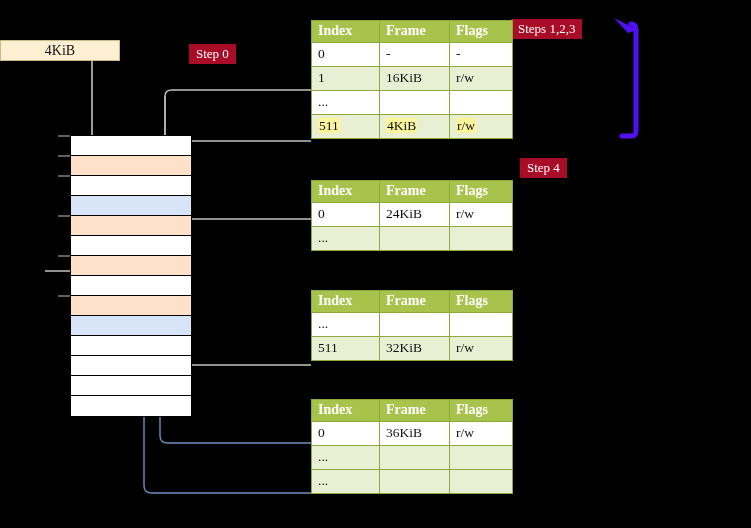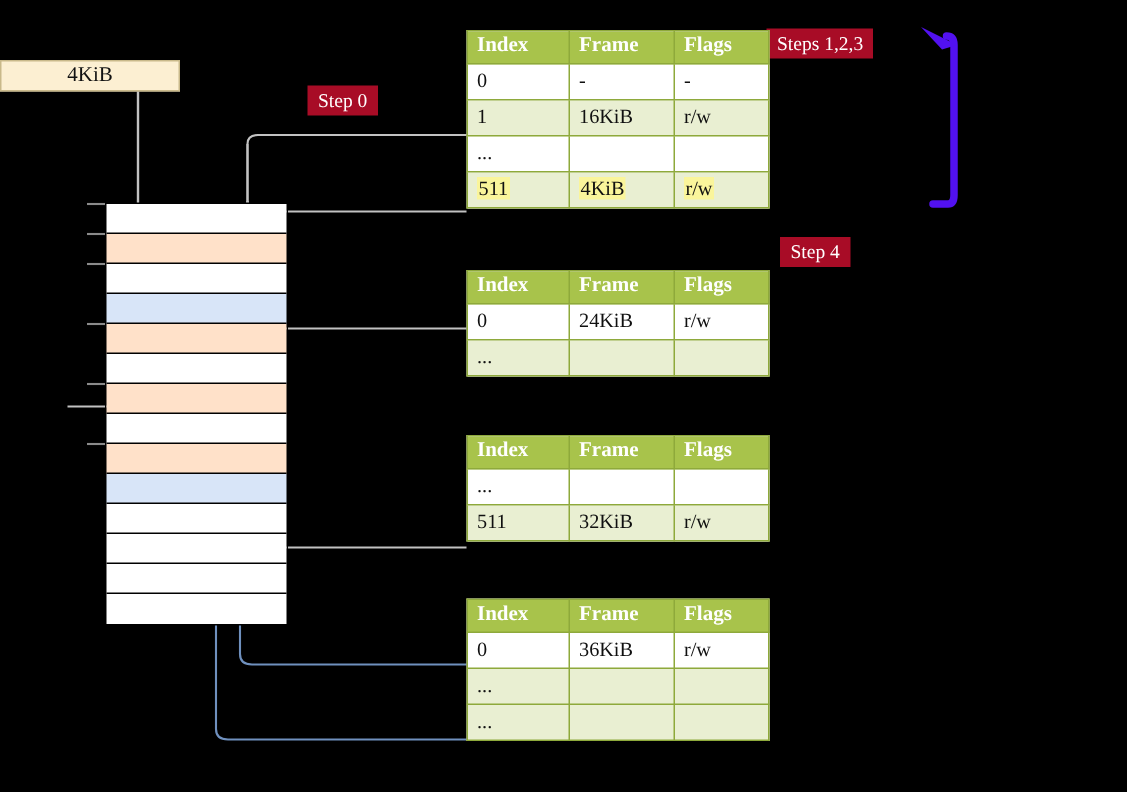--- a/index.html
+++ b/index.html
@@ -182,21 +182,21 @@
     </g>
 
     <g>
       <path d="M 622,136 L 632,136 Q 636,136 636,130 L 636,30 Q 636,24 631,24" stroke="#5211F0" stroke-width="5" fill="none" stroke-linecap="round"></path>
       <polygon points="614,18 638,30 628,33" fill="#5211F0"></polygon>
     </g>
   </svg>
 
   <div class="kib-box">4KiB</div>
 
-  <div class="badge badge-red" style="left:189px; top:57px;margin-left:16px;">Step 0</div>
+  <div class="badge badge-red" style="left:189px; top:44px;">Step 0</div>
   <div class="badge badge-red" style="left:520px; top:158px;">Step 4</div>
   <div class="badge badge-red" style="left:511px; top:19px;">Steps 1,2,3</div>
 
   <div class="memcol">
     <div class="memcell"></div>
     <div class="memcell orange"></div>
     <div class="memcell"></div>
     <div class="memcell blue"></div>
     <div class="memcell orange"></div>
     <div class="memcell"></div>

